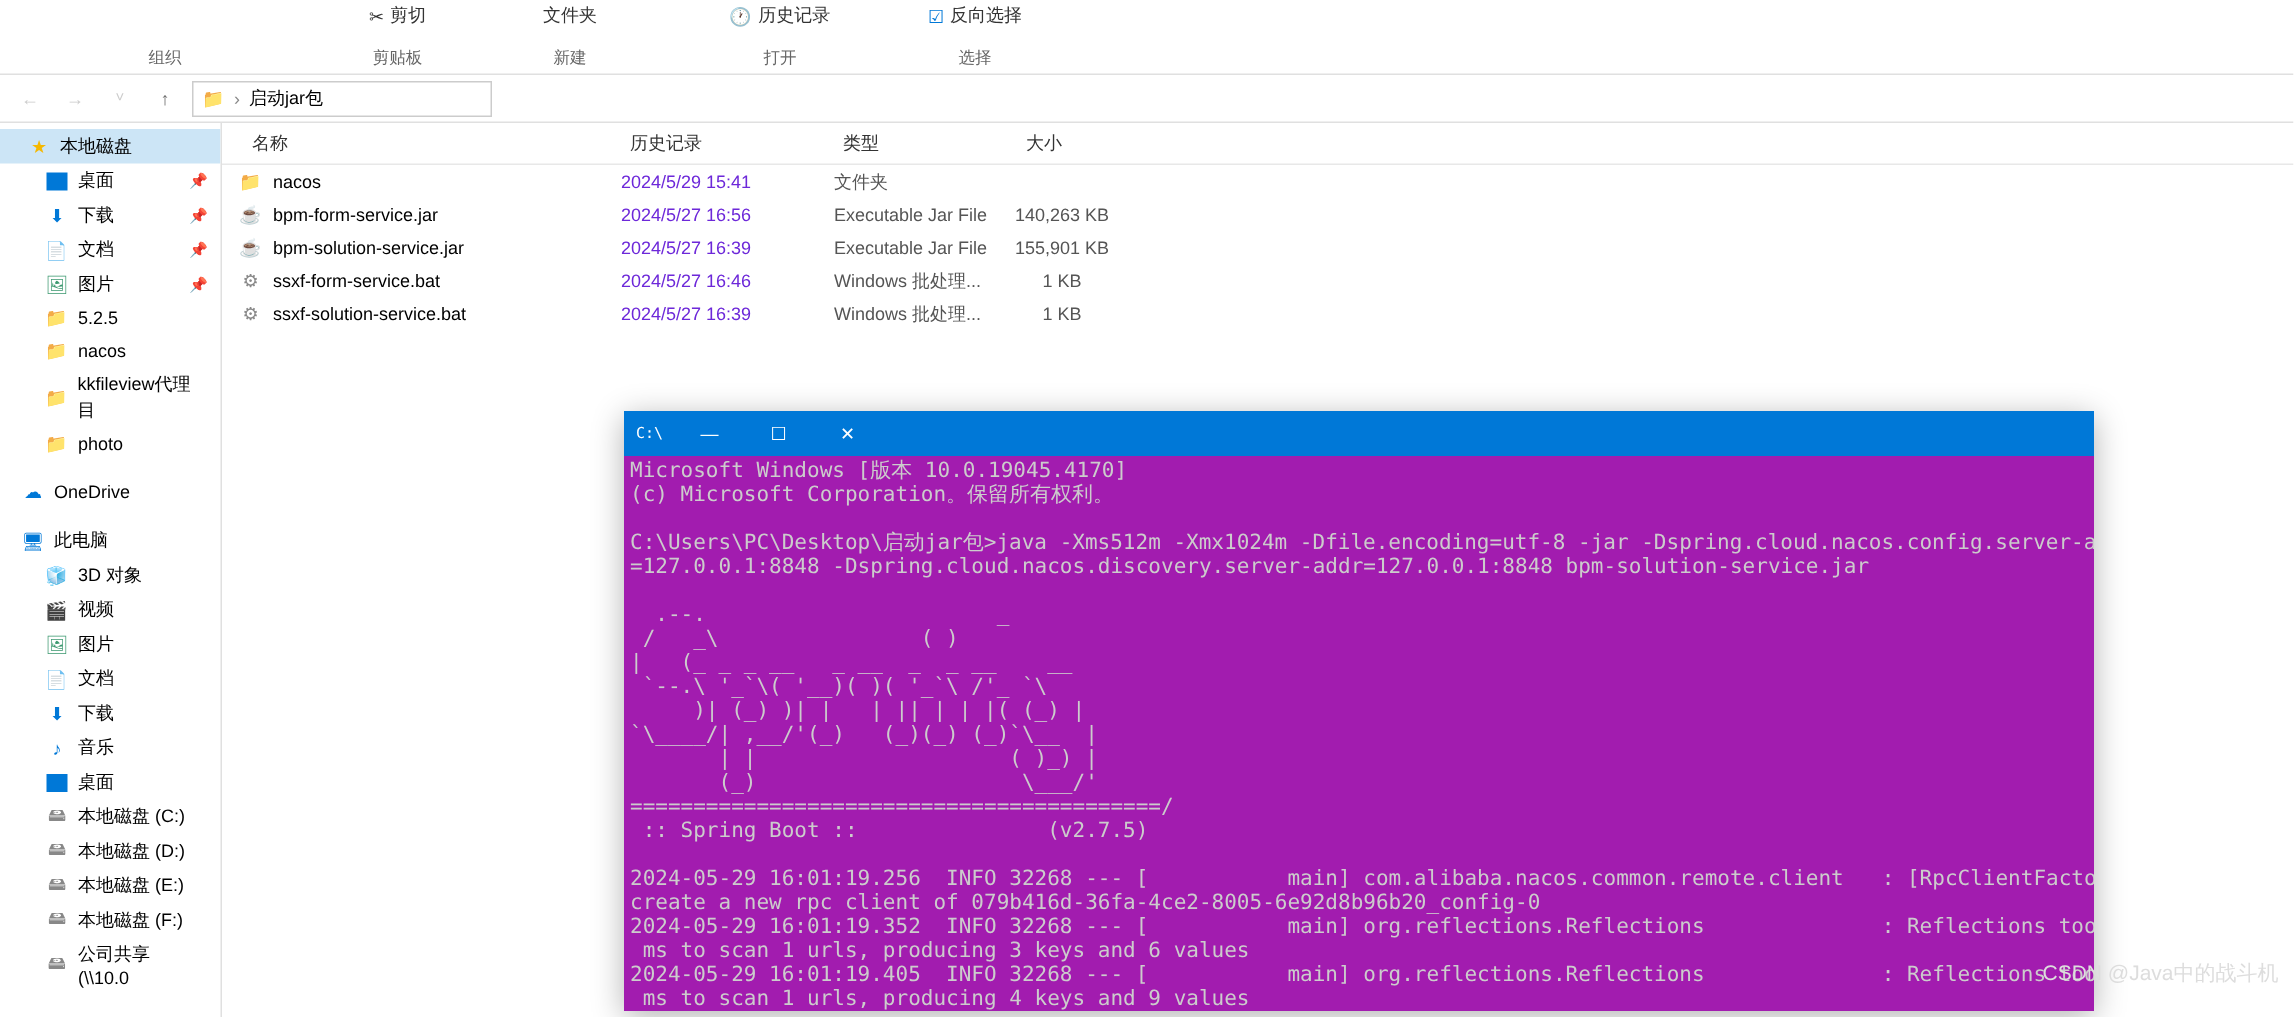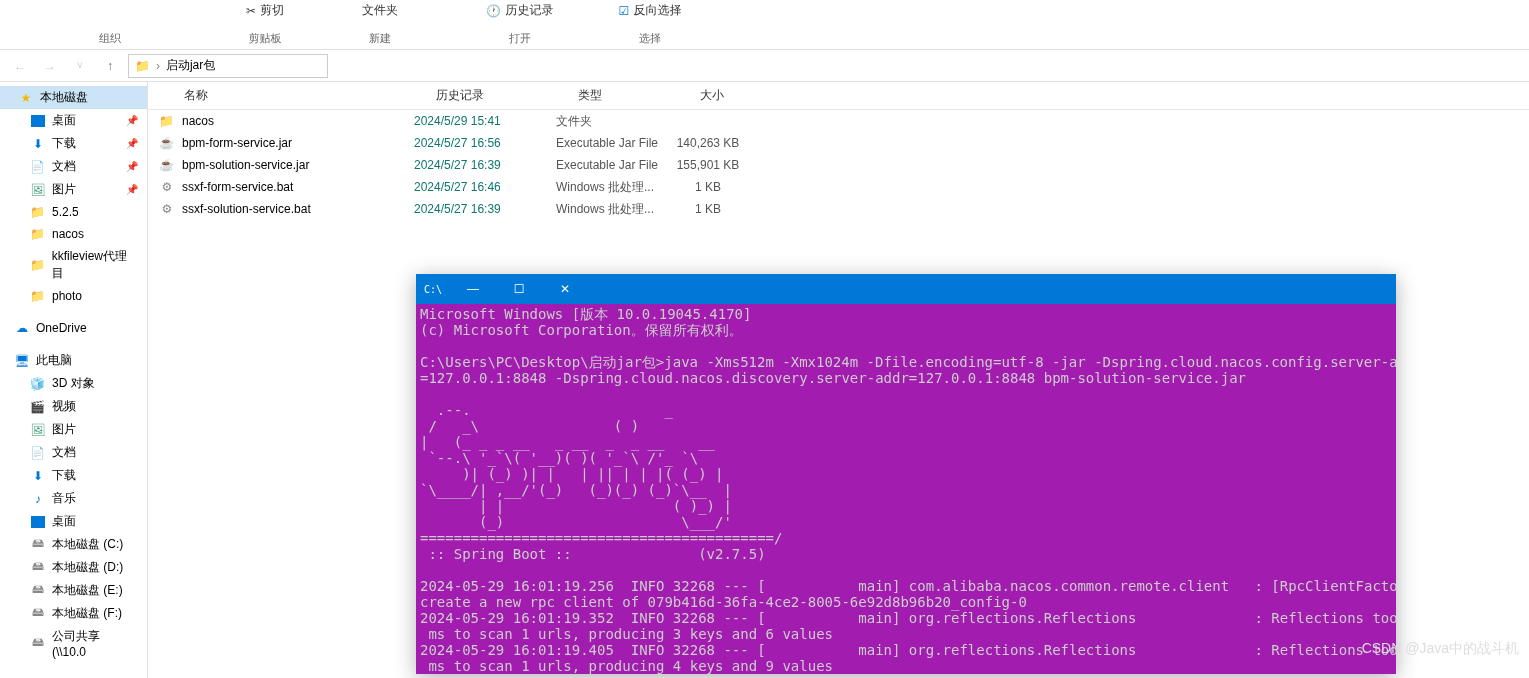--- a/index.html
+++ b/index.html
@@ -17,30 +17,30 @@
 .addr-icon{color:#f0c060}
 .main{display:flex;height:596px}
 .sidebar{width:148px;background:#fff;border-right:1px solid #e0e0e0;overflow-y:auto;padding-top:4px}
 .side-item{display:flex;align-items:center;padding:3px 10px 3px 18px;gap:6px;cursor:pointer;position:relative}
 .side-item.active{background:#cce5f6}
 .side-item .pin{position:absolute;right:8px;color:#888;font-size:10px}
 .side-icon{width:16px;height:16px;display:inline-flex;align-items:center;justify-content:center}
 .side-indent{padding-left:30px}
 .side-sep{height:10px}
 .content{flex:1;position:relative}
-.col-headers{display:flex;height:28px;align-items:center;border-bottom:1px solid #e8e8e8;padding-left:26px}
+.col-headers{display:flex;height:28px;align-items:center;border-bottom:1px solid #e8e8e8;padding-left:10px}
 .col{padding:0 10px;color:#333}
 .col-name{width:252px}
 .col-date{width:142px}
 .col-type{width:122px}
 .col-size{width:80px;}
 .file-row{display:flex;align-items:center;height:22px;padding-left:10px}
 .file-icon{width:18px;height:18px;margin-right:6px;display:inline-flex;align-items:center;justify-content:center}
 .fc-name{width:246px;display:flex;align-items:center}
-.fc-date{width:142px;color:#0f766e;padding-left:10px}
+.fc-date{width:142px;color:#6d28d9;padding-left:10px}
 .fc-type{width:122px;color:#555;padding-left:10px}
 .fc-size{width:80px;text-align:center;color:#555}
 .cmd-window{position:absolute;left:416px;top:274px;width:980px;height:400px;background:#000;box-shadow:0 4px 20px rgba(0,0,0,0.3);display:flex;flex-direction:column}
 .cmd-title{height:30px;background:#0078d7;color:#fff;display:flex;align-items:center;padding-left:8px;gap:8px}
 .cmd-title-icon{font-family:monospace;font-size:10px}
 .cmd-title-text{flex:1;font-size:12px;overflow:hidden;text-overflow:ellipsis;white-space:nowrap}
 .cmd-btns{display:flex}
 .cmd-btn{width:46px;height:30px;display:flex;align-items:center;justify-content:center;color:#fff}
 .cmd-body{flex:1;background:#a21caf;color:#ccc;font-family:"NSimSun","SimSun",Consolas,monospace;font-size:14px;padding:2px 4px;white-space:pre;overflow:hidden;line-height:16px}
 .watermark{position:absolute;right:10px;bottom:20px;color:#ddd;font-size:14px;font-weight:500;z-index:10}

